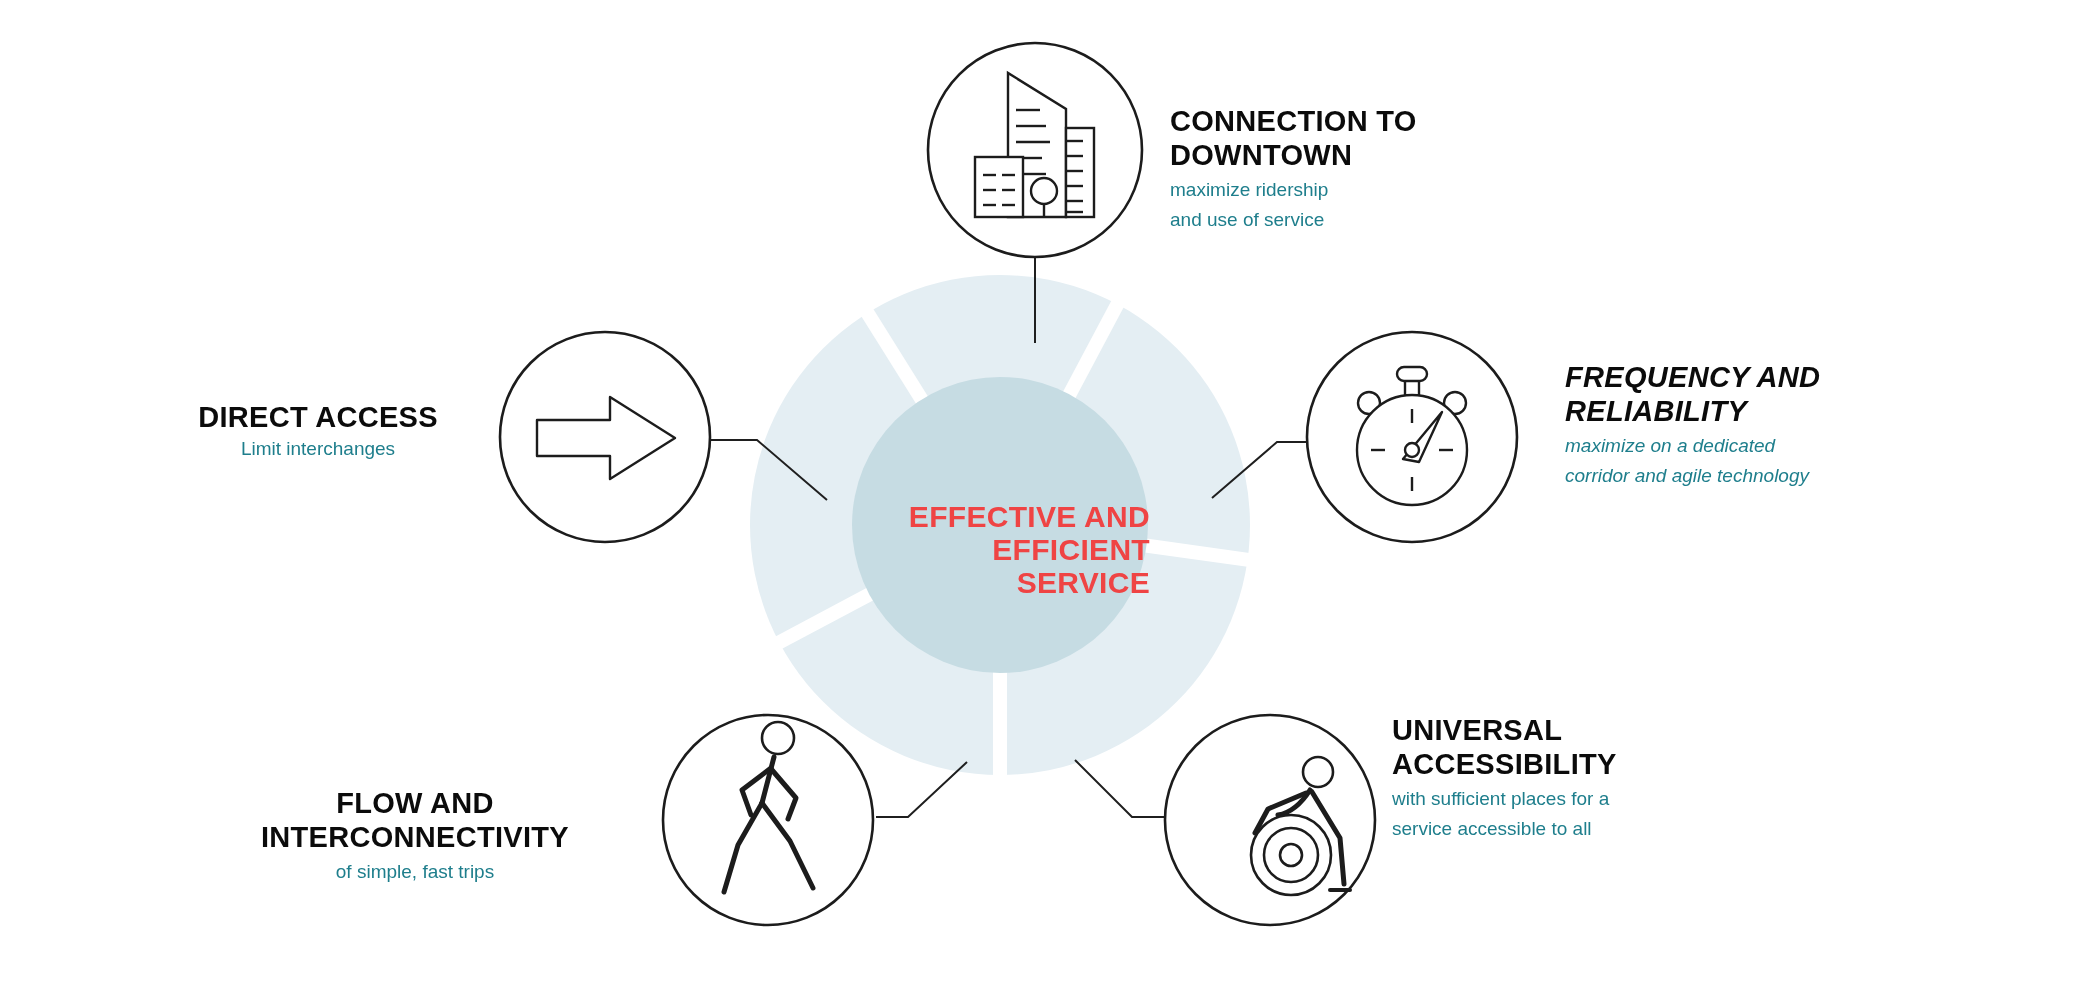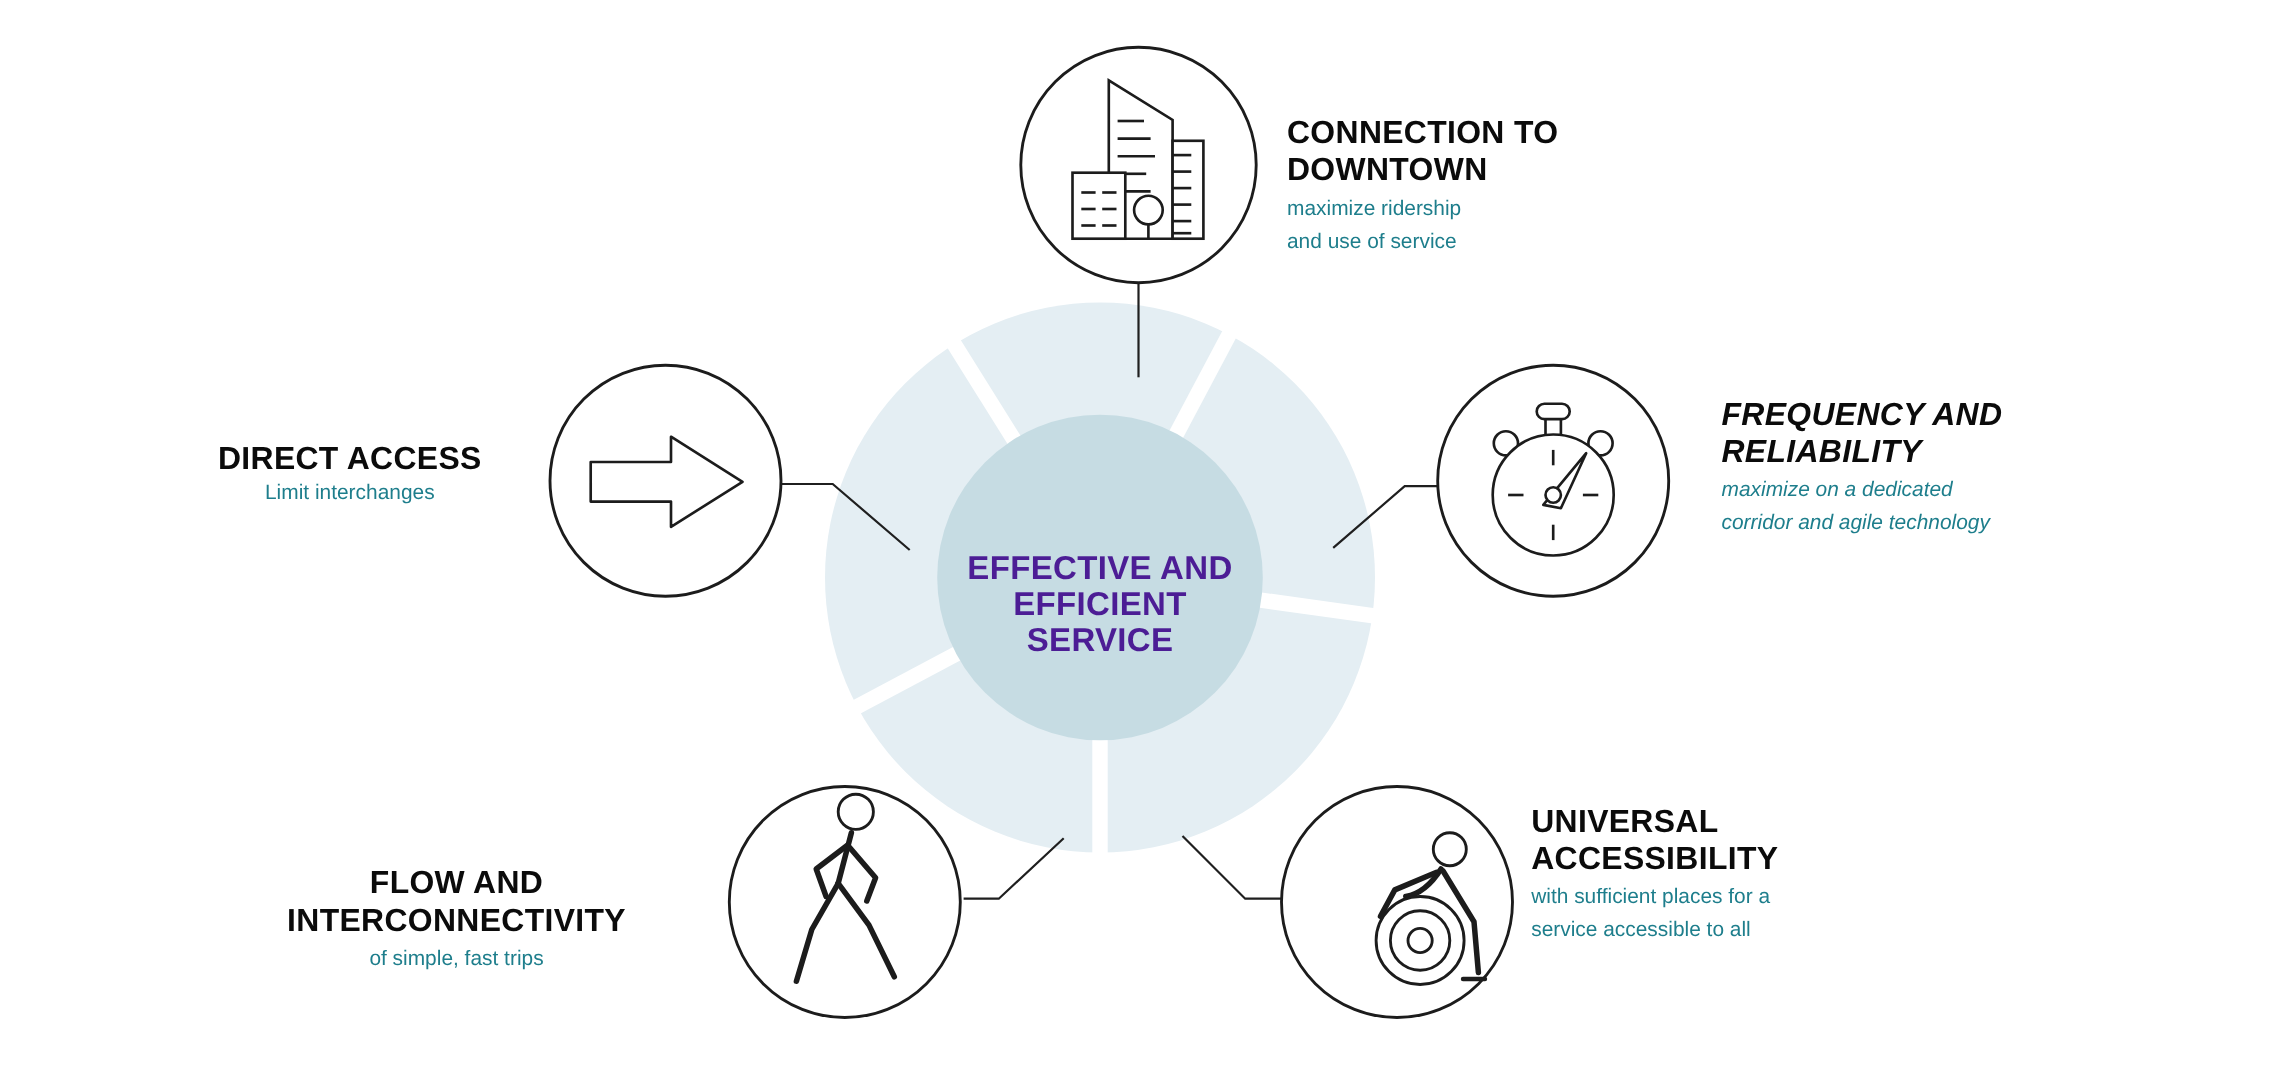--- a/index.html
+++ b/index.html
@@ -24,25 +24,25 @@
     font-size:19px;
     line-height:30px;
     color:#1e7e8c;
     white-space:nowrap;
   }
   .label.align-right{text-align:center;}
   .label .gap{height:3px;}
   .center-label{
     position:absolute;
     left:850px;top:500px;width:300px;
-    text-align:center;
+    text-align:right;
     font-weight:bold;
     font-size:30px;
     line-height:33px;
-    color:#4c1d95;
+    color:#ef4444;
     letter-spacing:0.3px;
   }
 </style>
 </head>
 <body>
 
 <div class="stage">
 
   <svg class="diagram" width="2081" height="988" viewBox="0 0 2081 988">
 
@@ -166,21 +166,21 @@
   </div>
 
   <div class="label" style="left:1565px;top:360px;font-style:italic;">
     <div class="t">FREQUENCY AND</div>
     <div class="t">RELIABILITY</div>
     <div class="gap"></div>
     <div class="d">maximize on a dedicated</div>
     <div class="d">corridor and agile technology</div>
   </div>
 
-  <div class="label" style="left:1392px;top:730px;">
+  <div class="label" style="left:1392px;top:713px;">
     <div class="t">UNIVERSAL</div>
     <div class="t">ACCESSIBILITY</div>
     <div class="gap"></div>
     <div class="d">with sufficient places for a</div>
     <div class="d">service accessible to all</div>
   </div>
 
   <div class="label align-right" style="left:240px;top:786px;width:350px;">
     <div class="t">FLOW AND</div>
     <div class="t">INTERCONNECTIVITY</div>

